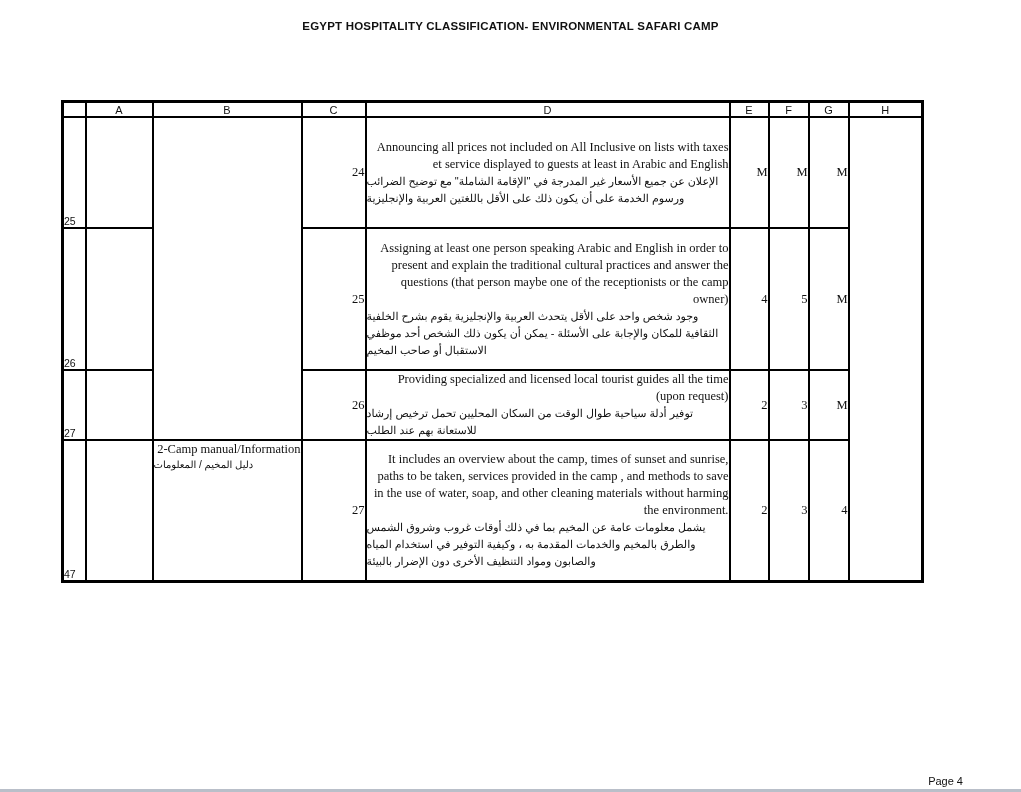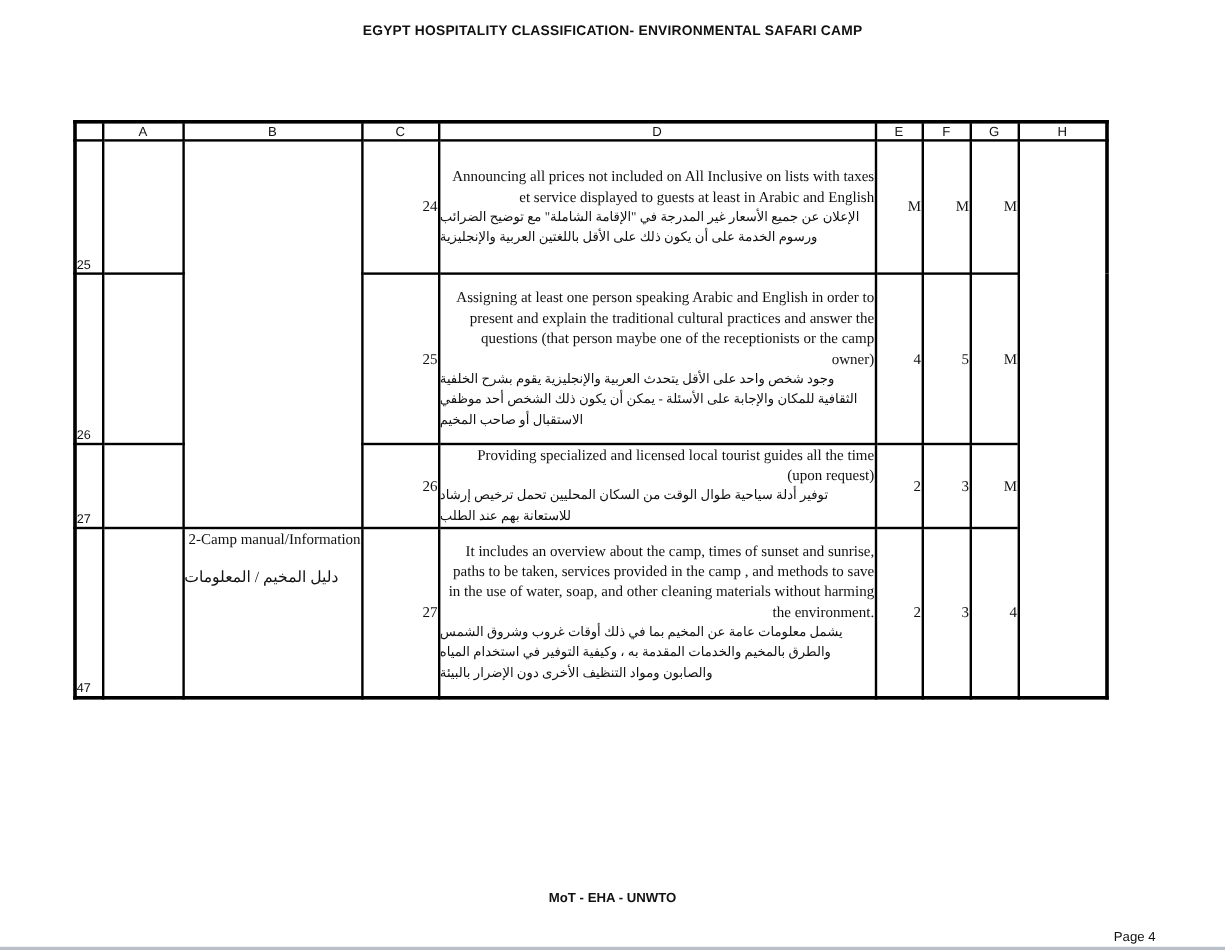--- a/index.html
+++ b/index.html
@@ -37,26 +37,26 @@
     font-family:"Liberation Serif",serif;font-size:12.5px;color:#111;
   }
   td.dcell{
     vertical-align:middle;padding:2px 4px;
   }
   .en{
     font-family:"Liberation Serif",serif;font-size:12.5px;line-height:17px;
     text-align:right;color:#111;
   }
   .ar{
-    font-family:Liberation Serif, serif;font-size:11px;line-height:17px;
+    font-family:Liberation Sans, sans-serif;font-size:11px;line-height:17px;
     direction:rtl;text-align:left;color:#111;
   }
   td.bcell{vertical-align:top;padding:1px 3px;}
   td.bcell .en{font-size:12.5px;line-height:16px;}
-  td.bcell .ar{font-size:13px;line-height:16px;margin-top:16px;}
+  td.bcell .ar{font-size:10px;line-height:16px;}
   .footer-center{
     position:absolute;top:743px;left:0;right:0;text-align:center;
     font-size:11px;font-weight:600;color:#111;
   }
   .footer-right{
     position:absolute;top:775px;right:58px;
     font-size:11px;font-weight:400;color:#111;margin-left:11px;
   }
   .window-bottom-edge{
     position:absolute;left:0;right:0;bottom:0;height:3px;
@@ -149,17 +149,16 @@
         <div class="en">It includes an overview about the camp, times of sunset and sunrise, paths to be taken, services provided in the camp , and methods to save in the use of water, soap, and other cleaning materials without harming the environment.</div>
         <div class="ar" dir="rtl">يشمل معلومات عامة عن المخيم بما في ذلك أوقات غروب وشروق الشمس والطرق بالمخيم والخدمات المقدمة به ، وكيفية التوفير في استخدام المياه والصابون ومواد التنظيف الأخرى دون الإضرار بالبيئة</div>
       </td>
       <td class="vcell">2</td>
       <td class="vcell">3</td>
       <td class="vcell">4</td>
     </tr>
   </tbody>
     </table>
 
-  <div class="footer-center">MoT - EHA - UNWTO</div>
   <div class="footer-right">Page 4</div>
 
   <div class="window-bottom-edge"></div>
 </div>
 
 </body></html>

